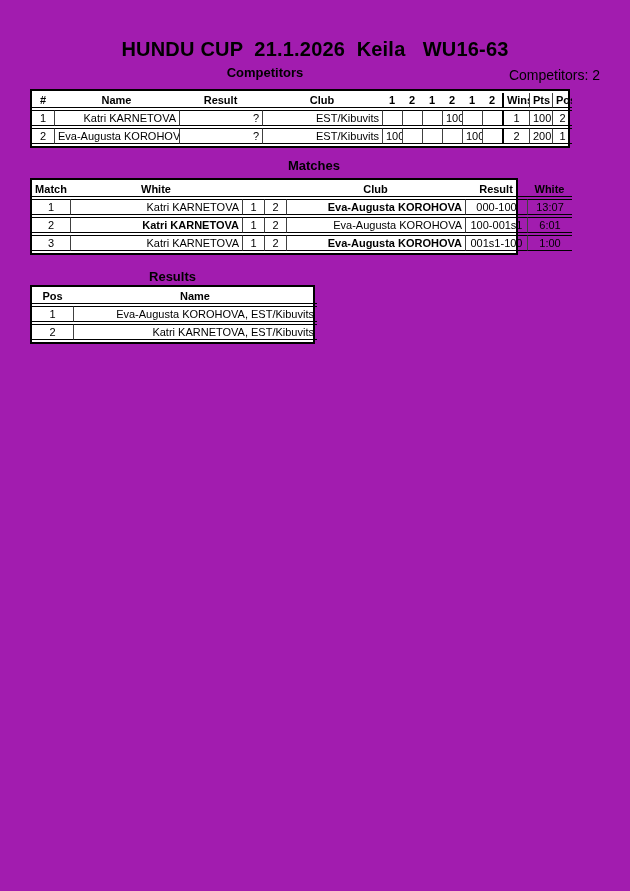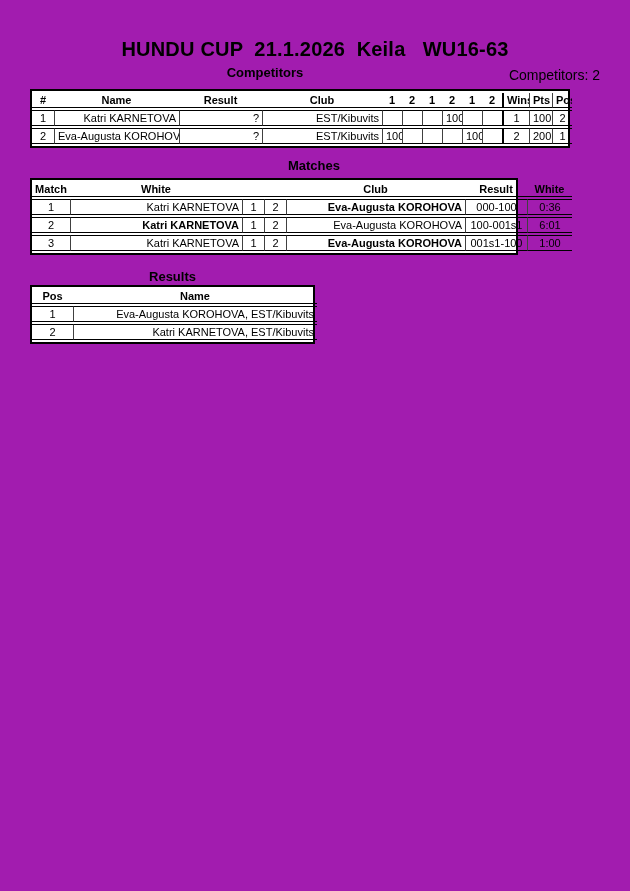--- a/index.html
+++ b/index.html
@@ -137,21 +137,21 @@
         <th>Result</th>
         <th>White</th>
       </tr>
       <tr>
         <td class="ac">1</td>
         <td class="bl al pad-l8">Katri KARNETOVA</td>
         <td class="bl ac tight">1</td>
         <td class="bl ac tight">2</td>
         <td class="bl al pad-l8 bold">Eva-Augusta KOROHOVA</td>
         <td class="bl ac">000-100</td>
-        <td class="bl ac">0:36</td>
+        <td class="bl ac">13:07</td>
       </tr>
       <tr>
         <td class="ac">2</td>
         <td class="bl al pad-l8 bold">Katri KARNETOVA</td>
         <td class="bl ac tight">1</td>
         <td class="bl ac tight">2</td>
         <td class="bl al pad-l8">Eva-Augusta KOROHOVA</td>
         <td class="bl ac">100-001s1</td>
         <td class="bl ac">6:01</td>
       </tr>

